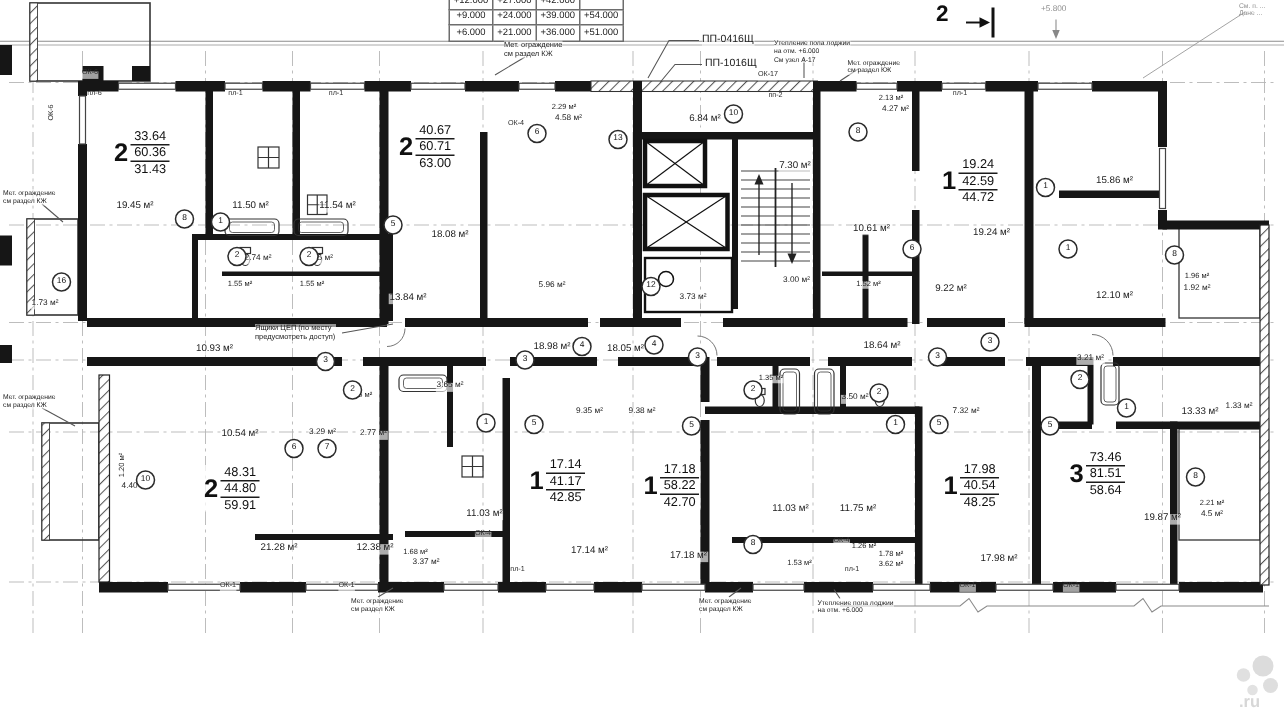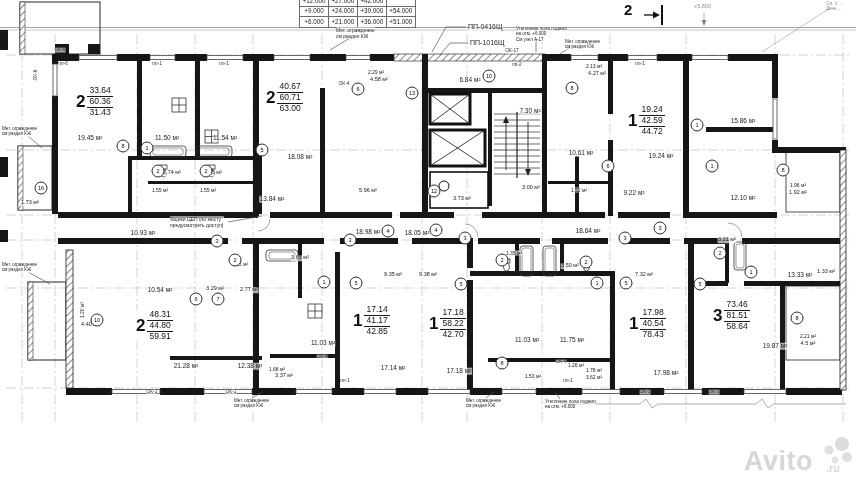--- a/index.html
+++ b/index.html
@@ -521,35 +521,34 @@
         <span>17.18</span>
         <span>58.22</span>
         <span>42.70</span>
       </span>
     </div>
     <div class="apt" style="left: 628px; top: 308px;">
       <span class="num">1</span>
       <span class="vals">
         <span>17.98</span>
         <span>40.54</span>
-        <span>78.43</span>
+        <span>48.25</span>
       </span>
     </div>
     <div class="apt" style="left: 712px; top: 300px;">
       <span class="num">3</span>
       <span class="vals">
         <span>73.46</span>
         <span>81.51</span>
         <span>58.64</span>
       </span>
     </div>
   </div>
 
 <div class="watermark">
-  <span class="wname">Avito</span>
   <svg width="34" height="30" viewBox="0 0 34 30">
     <circle cx="22" cy="8" r="7" fill="#dcdcdc"></circle>
     <circle cx="9" cy="14" r="4.5" fill="#e0e0e0"></circle>
     <circle cx="27" cy="21" r="5" fill="#dedede"></circle>
     <circle cx="15" cy="24" r="3.5" fill="#e2e2e2"></circle>
   </svg>
   <span class="wdom">.ru</span>
 </div>
 
 </body></html>

